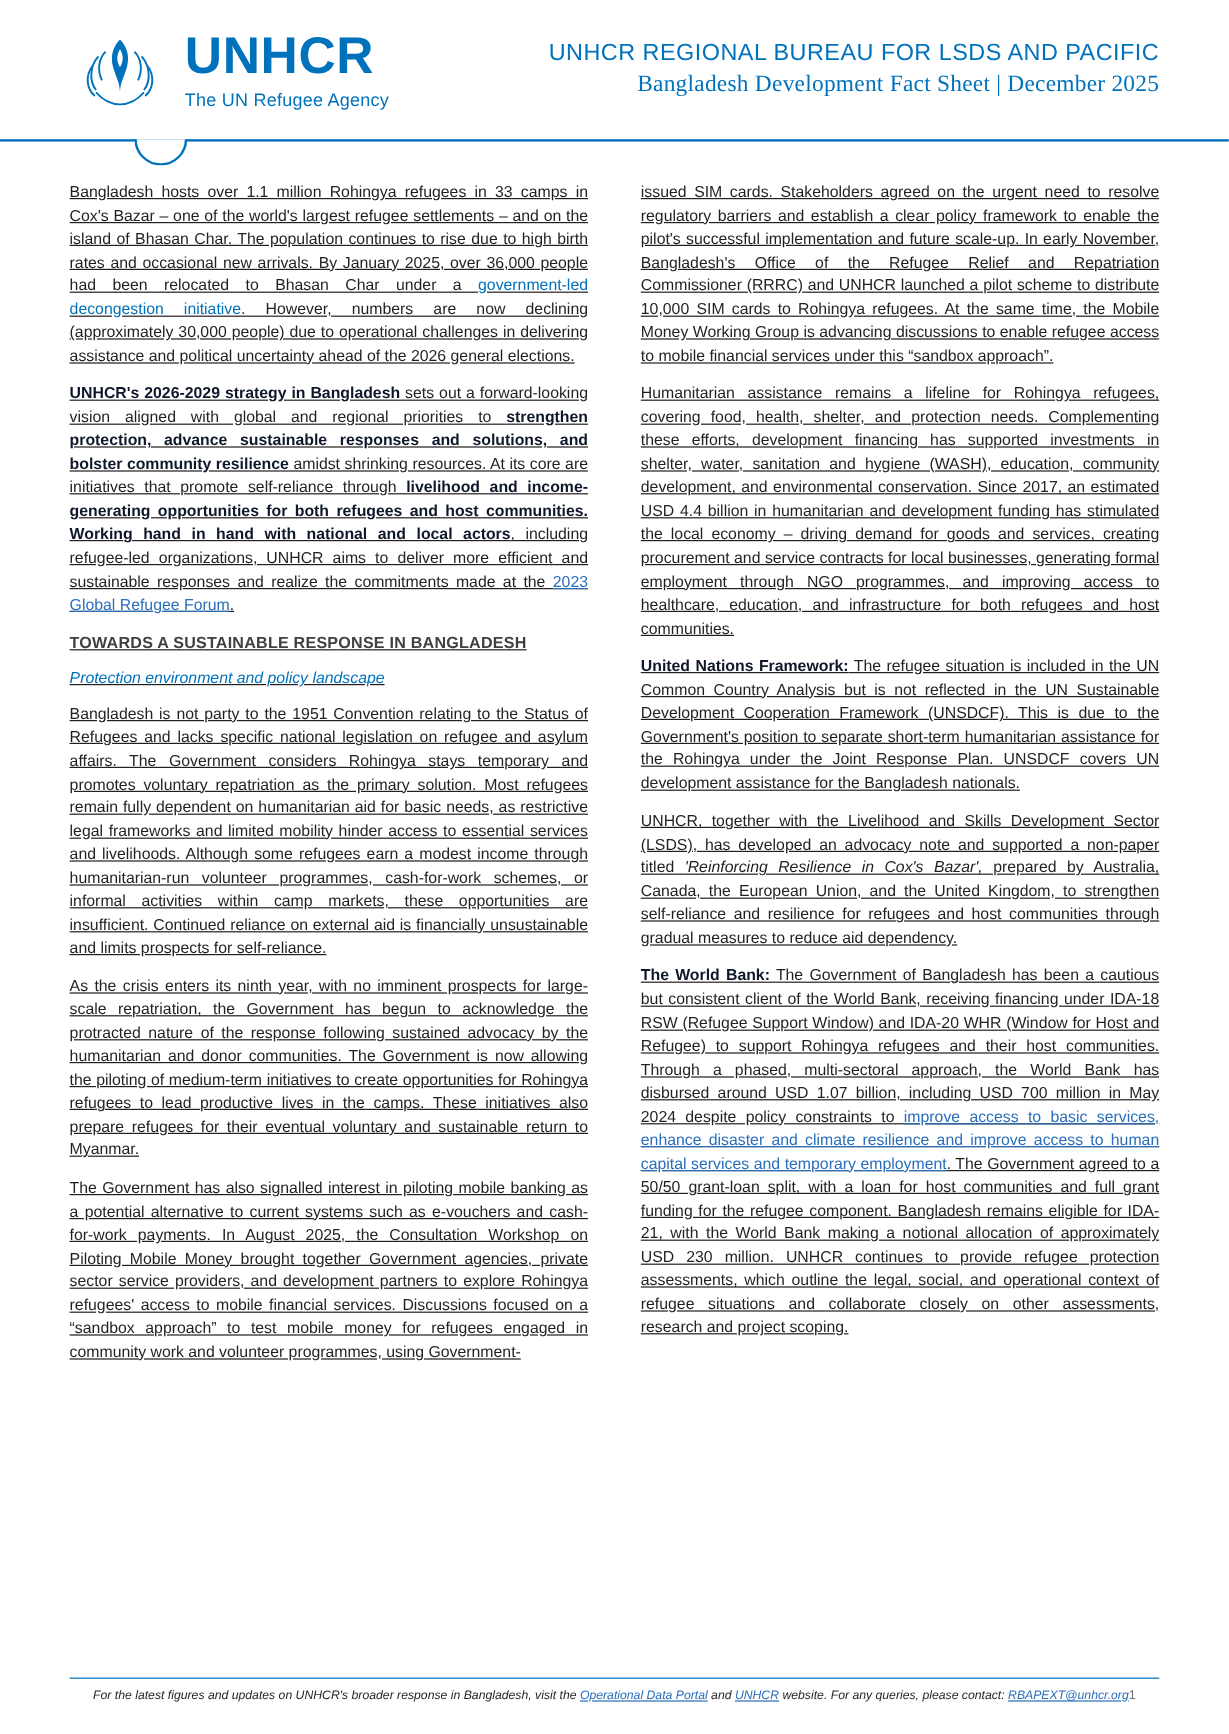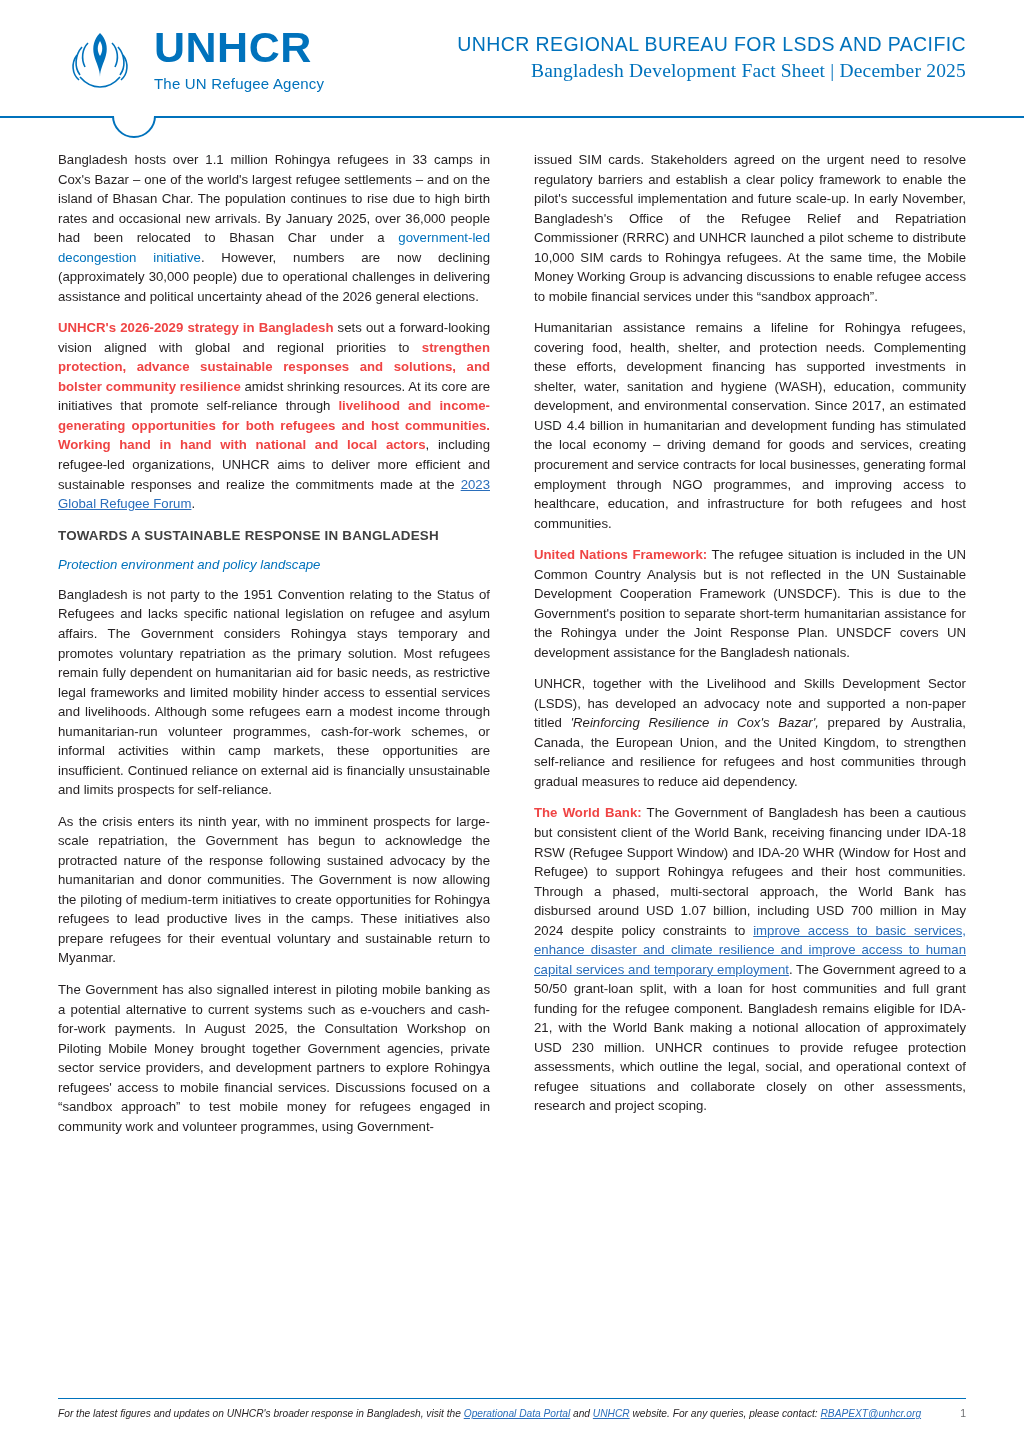--- a/index.html
+++ b/index.html
@@ -109,26 +109,27 @@
     display: flex;
     gap: 44px;
     margin-top: 6px;
   }
   .col {
     width: 432px;
     font-size: 13.2px;
     line-height: 1.48;
     text-align: justify;
     color: #231f20;
+    text-decoration: underline;
   }
   .col p {
     margin: 0 0 12px 0;
   }
   .blue {
-    color: #ef4444;
+    color: #0f172a;
     font-weight: bold;
   }
   .blue-plain {
     color: #0072bc;
   }
   .link {
     color: #2a6ebb;
     text-decoration: underline;
   }
   .subhead {
@@ -149,21 +150,21 @@
   
   .footer {
     position: absolute;
     left: 58px;
     right: 58px;
     bottom: 26px;
     border-top: 1.5px solid #0072bc;
     padding-top: 8px;
     display: flex;
     align-items: flex-end;
-    justify-content: space-between;
+    justify-content: center;
     font-size: 10.2px;
     font-style: italic;
     color: #231f20;
   }
   .footer-text { max-width: 900px; }
   .footer-page { color: #6d6e71; font-style: normal; font-size: 10.5px; }
 </style>
 </head>
 <body>
 

